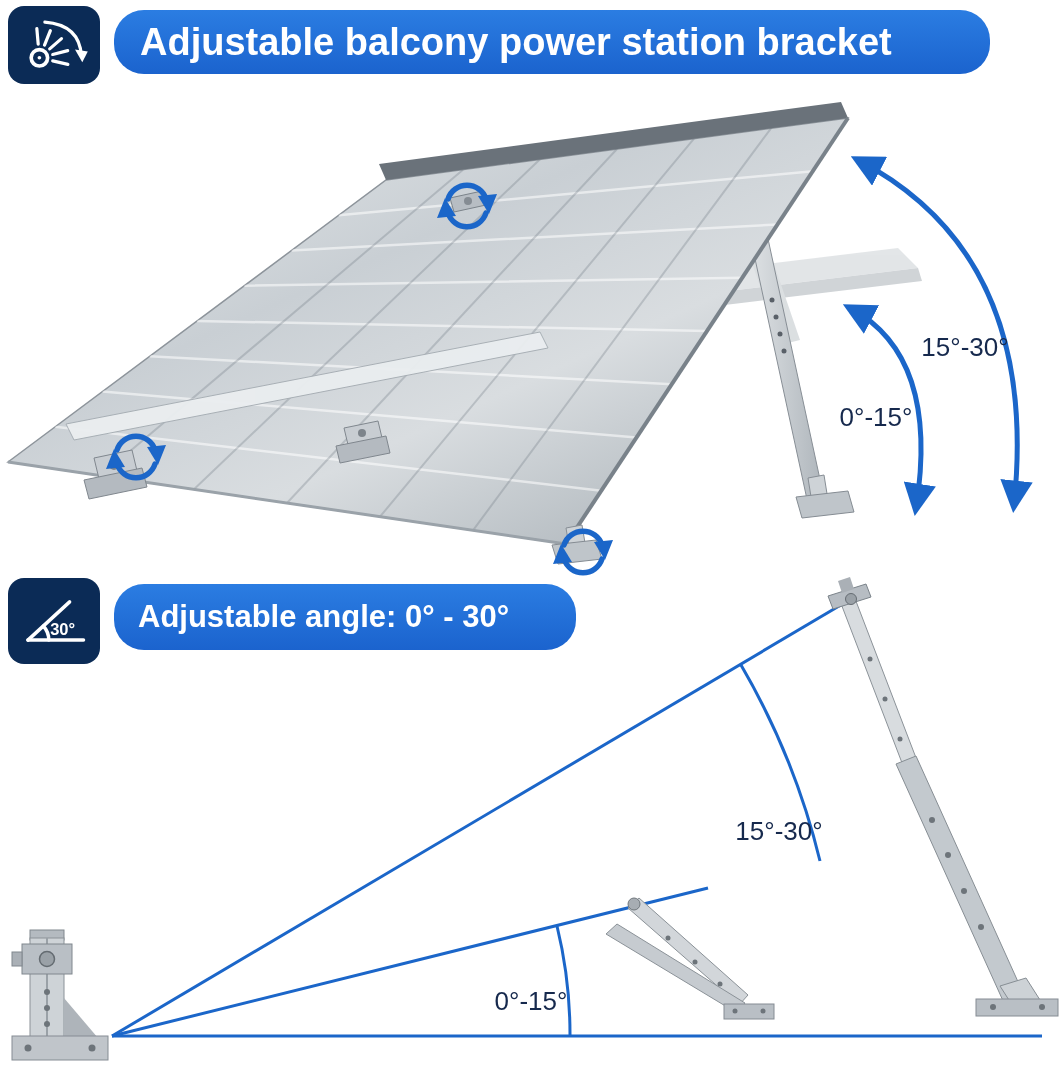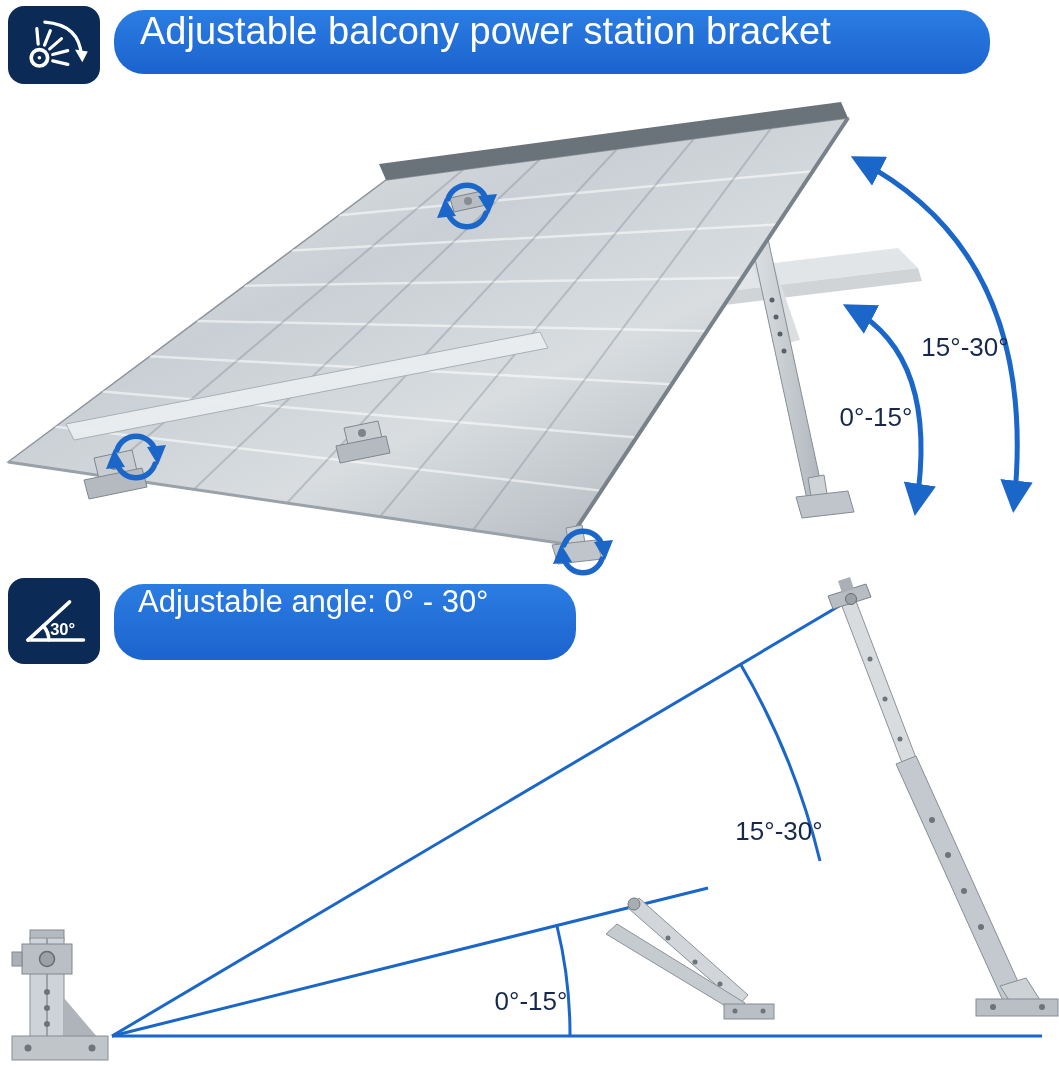--- a/index.html
+++ b/index.html
@@ -4,24 +4,24 @@
 <style>
   html,body{margin:0;padding:0;background:#fff;}
   .page{position:relative;width:1059px;height:1070px;background:#ffffff;overflow:hidden;
         font-family:"Liberation Sans",sans-serif;}
   .scene{position:absolute;left:0;top:0;z-index:1;}
   .icon-box{position:absolute;left:8px;width:92px;background:#0b2b56;border-radius:16px;z-index:2;
             display:flex;align-items:center;justify-content:center;}
   .icon-box.top{top:6px;height:78px;}
   .icon-box.angle{top:578px;height:86px;}
   .banner{position:absolute;background:linear-gradient(180deg,#2b7de2 0%,#1b63ce 100%);
-          border-radius:30px;display:flex;z-index:2;color:#ffffff;
-          font-weight:normal;box-sizing:border-box;}
+          border-radius:30px;display:flex;align-items:center;z-index:2;color:#ffffff;
+          font-weight:bold;box-sizing:border-box;}
   .banner-top{left:114px;top:10px;width:876px;height:64px;font-size:38px;padding-left:26px;}
-  .banner-angle{left:114px;top:584px;width:462px;height:76px;font-size:31px;padding-left:24px;}
+  .banner-angle{left:114px;top:584px;width:462px;height:66px;font-size:31px;padding-left:24px;}
   .lbl{font-family:"Liberation Sans",sans-serif;font-size:26px;fill:#16294d;}
   .icon-angle-text{font-family:"Liberation Sans",sans-serif;font-weight:bold;font-size:19px;fill:#ffffff;}
 </style>
 </head>
 <body>
 
 <div class="page">
 
   <svg class="scene" width="1059" height="1070" viewBox="0 0 1059 1070">
     <defs>

